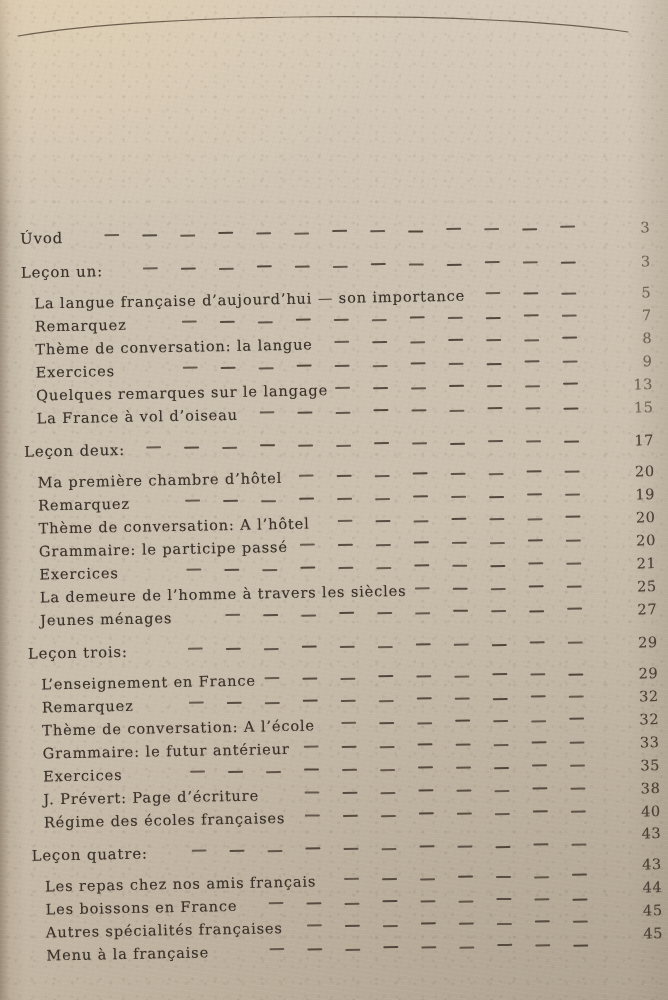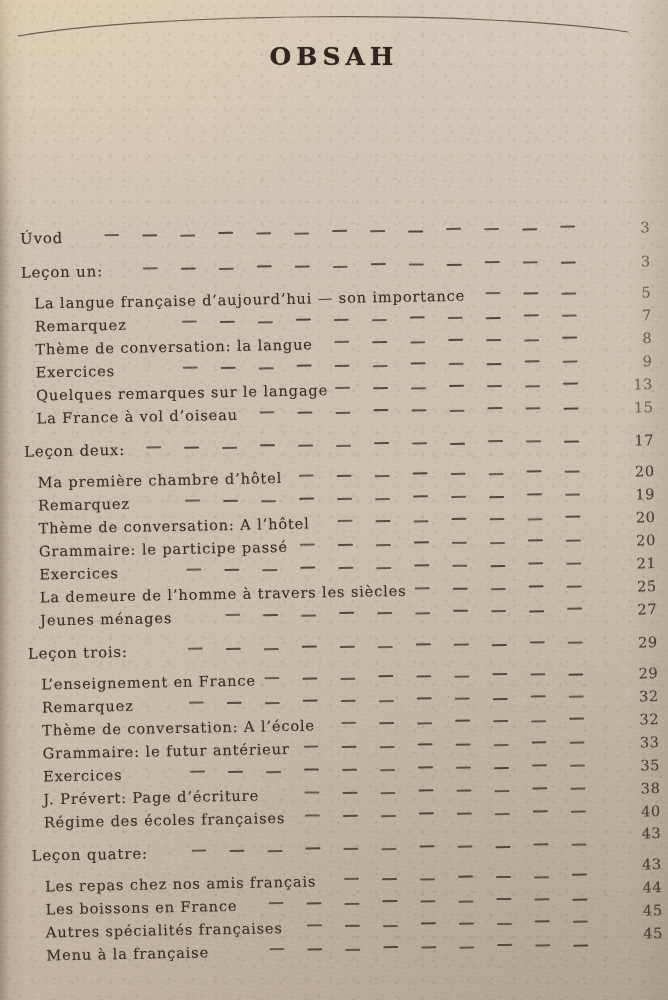--- a/index.html
+++ b/index.html
@@ -156,21 +156,20 @@
 
 <div id="page">
 
   <div id="grain"></div>
   <div id="grain2"></div>
 
   <svg id="rule" viewBox="0 0 668 40" preserveAspectRatio="none">
     <path d="M 18,30 C 160,6 480,4 628,26" fill="none" stroke="#5a4c3d" stroke-width="1.15" stroke-linecap="round" opacity="0.85"></path>
   </svg>
 
-  <div id="title">OBSAH</div>
 
   <div id="toc">
       <div class="row lesson">
         <span class="label l0">Úvod</span>
         <span class="leaders" style="width: 494px;">
           <i style="left: 0px; top: 8px; opacity: 0.78;"></i>
           <i style="left: 38px; top: 9px; opacity: 0.9;"></i>
           <i style="left: 76px; top: 10px; opacity: 0.82;"></i>
           <i style="left: 114px; top: 8px; opacity: 0.94;"></i>
           <i style="left: 152px; top: 9px; opacity: 0.86;"></i>

